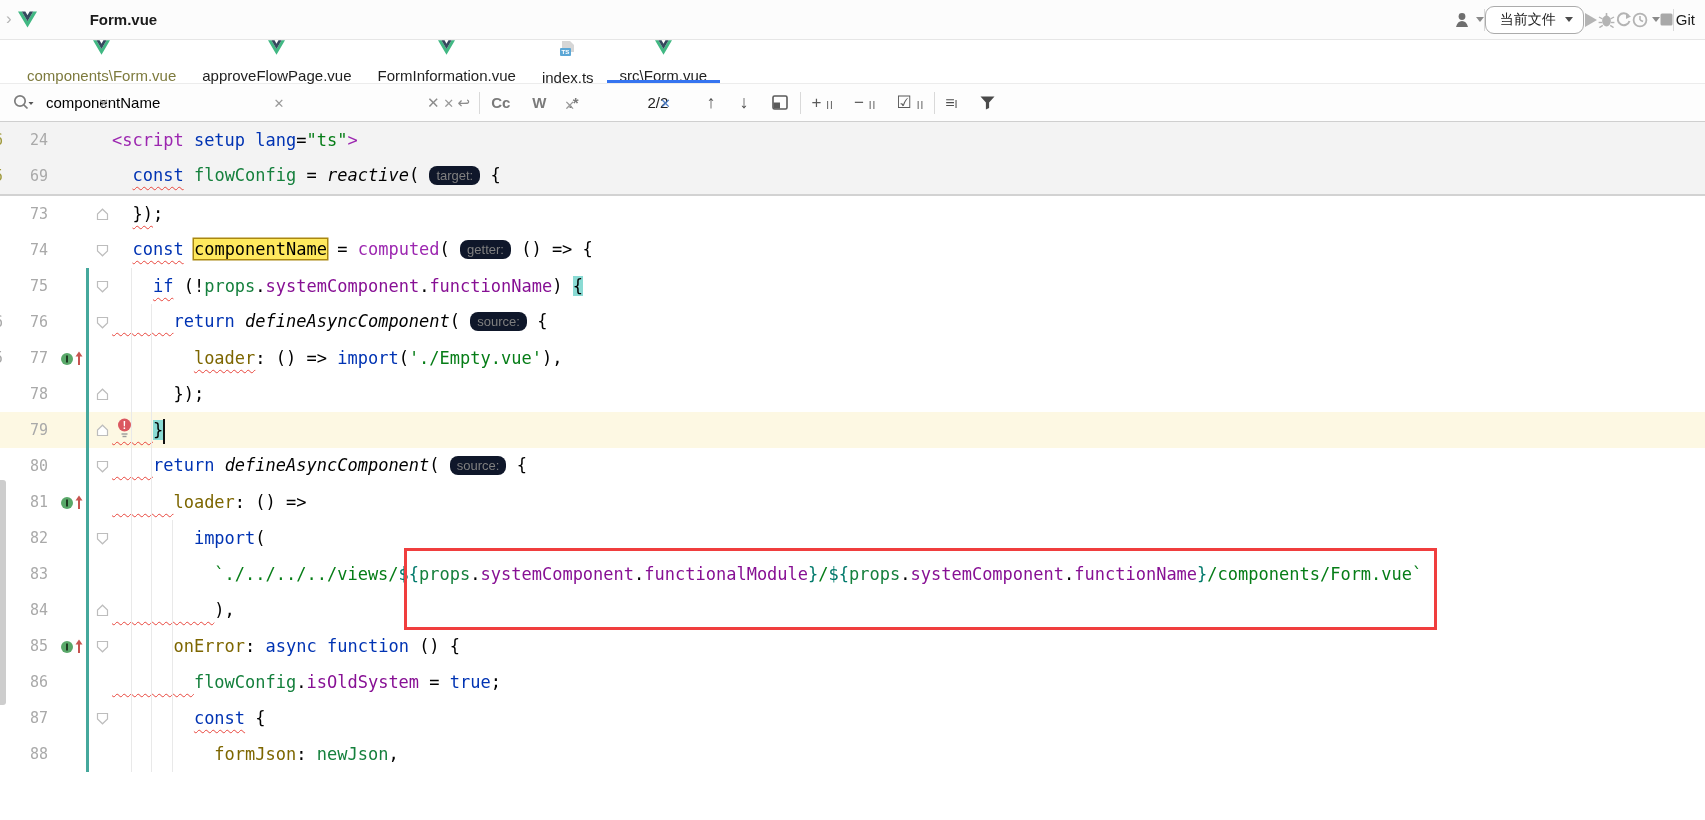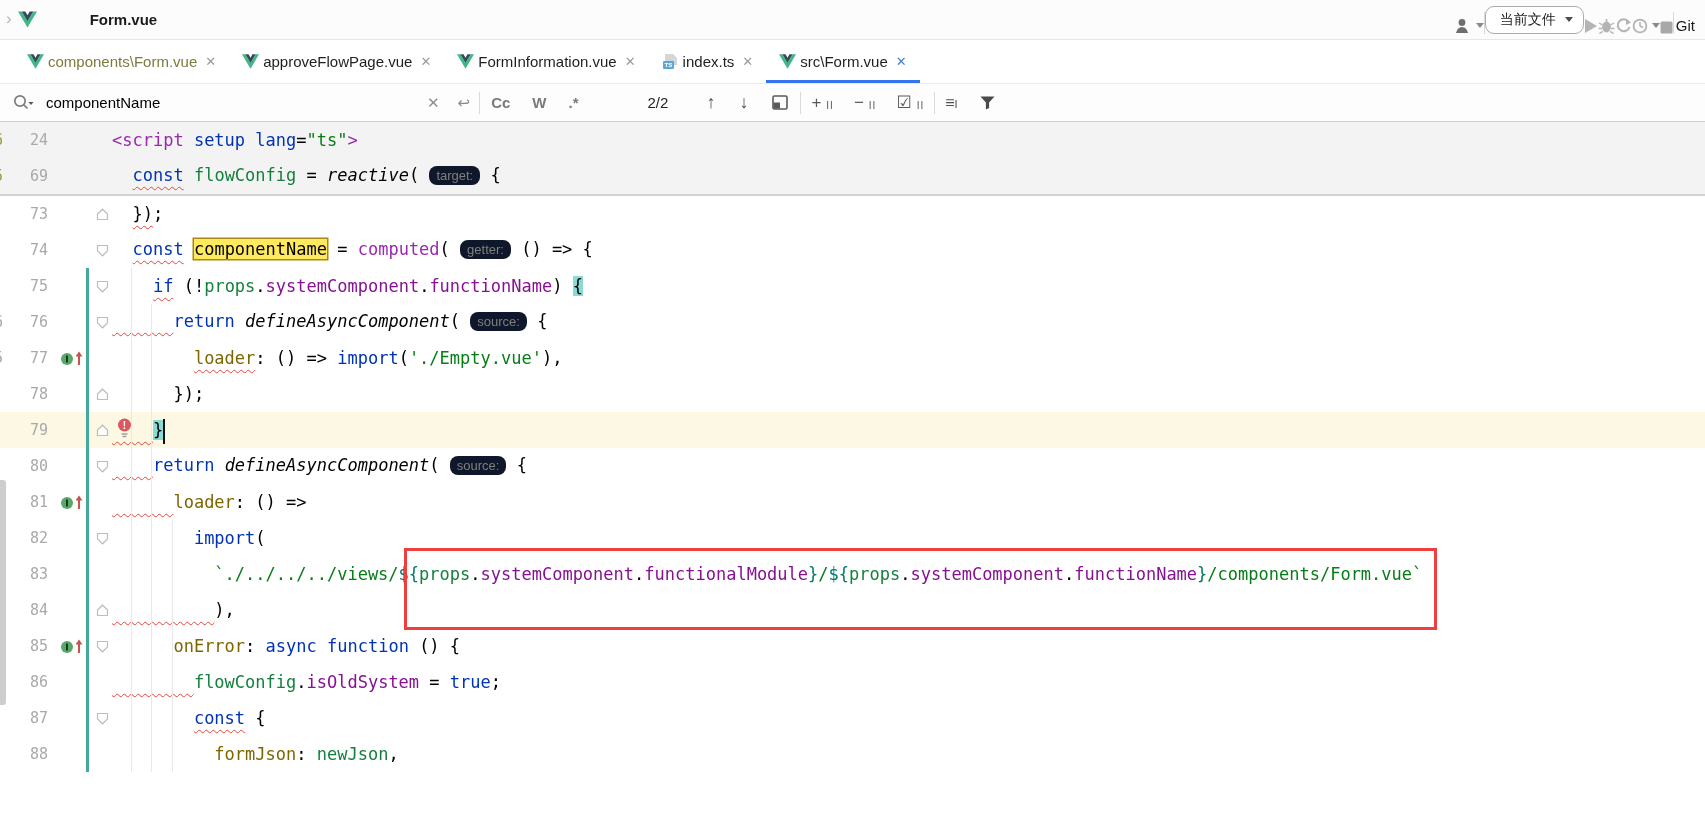--- a/index.html
+++ b/index.html
@@ -5,35 +5,35 @@
   * { margin:0; padding:0; box-sizing:border-box; }
   html,body { width:1705px; height:820px; overflow:hidden; background:#fff;
     font-family:"Liberation Sans", sans-serif; }
   .win { width:1705px; height:820px; position:relative; background:#fff; }
 
   
   .titlebar { height:40px; background:#fcfcfc; border-bottom:1px solid #e6e6e6;
     display:flex; align-items:center; padding:0 10px 0 6px; }
   .crumb-chev { color:#b4b4b4; font-size:17px; margin:0 6px 2px 0; }
   .tb-title { font-size:15px; color:#1b1b1b; font-weight:600; margin-left:9px;padding-left:44px; }
-  .tb-right { margin-left:auto; display:flex; align-items:flex-end; }
+  .tb-right { margin-left:auto; display:flex; align-items:center; }
   .vdiv { width:1px; height:22px; background:#d9d9d9; }
   .runcfg { border:1px solid #ababab; border-radius:9px; height:28px; padding:0 10px 0 14px;
     display:flex; align-items:center; gap:9px; font-size:14px; color:#1b1b1b; background:#fff; cursor:default; }
   .caret-down { width:0; height:0; border-left:4.5px solid transparent; border-right:4.5px solid transparent;
     border-top:5px solid #4c4c4c; display:inline-block; }
   .caret-down.lt { border-top-color:#8a8a8a; }
   .ico { display:inline-flex; align-items:center; justify-content:center; }
   .git-label { font-size:15px; color:#1b1b1b; margin-left:2px; }
 
   
   .tabbar { height:44px; background:#fff; border-bottom:1px solid #ececec;
     display:flex; align-items:stretch; padding-left:14px; }
-  .tab { display:flex; align-items:center; gap:4px; padding:0 13px; position:relative;
-    font-size:15px; color:#1f1f1f; cursor:default; }
+  .tab { display:flex; align-items:center; gap:12px; padding:0 13px; position:relative;
+    font-size:15px; color:#1f1f1f; cursor:default;flex-direction:column; }
   .tab.olive .tab-label { color:#7d7a3d; }
   .tab .close { color:#9a9a9a; font-size:13px; margin-left:4px; }
   .tab.active { background:#fff; }
   .tab.active::after { content:""; position:absolute; left:0; right:0; bottom:0; height:3px; background:#3574f0; }
   .tab.active .close { color:#4a7cc7; }
 
   
   .searchbar { height:38px; background:#fdfdfd; border-bottom:1px solid #cfcfcf;
     display:flex; align-items:center; font-size:15px; color:#1b1b1b; }
   .sb-query { margin-left:10px; width:372px; font-size:15px; color:#000; }

